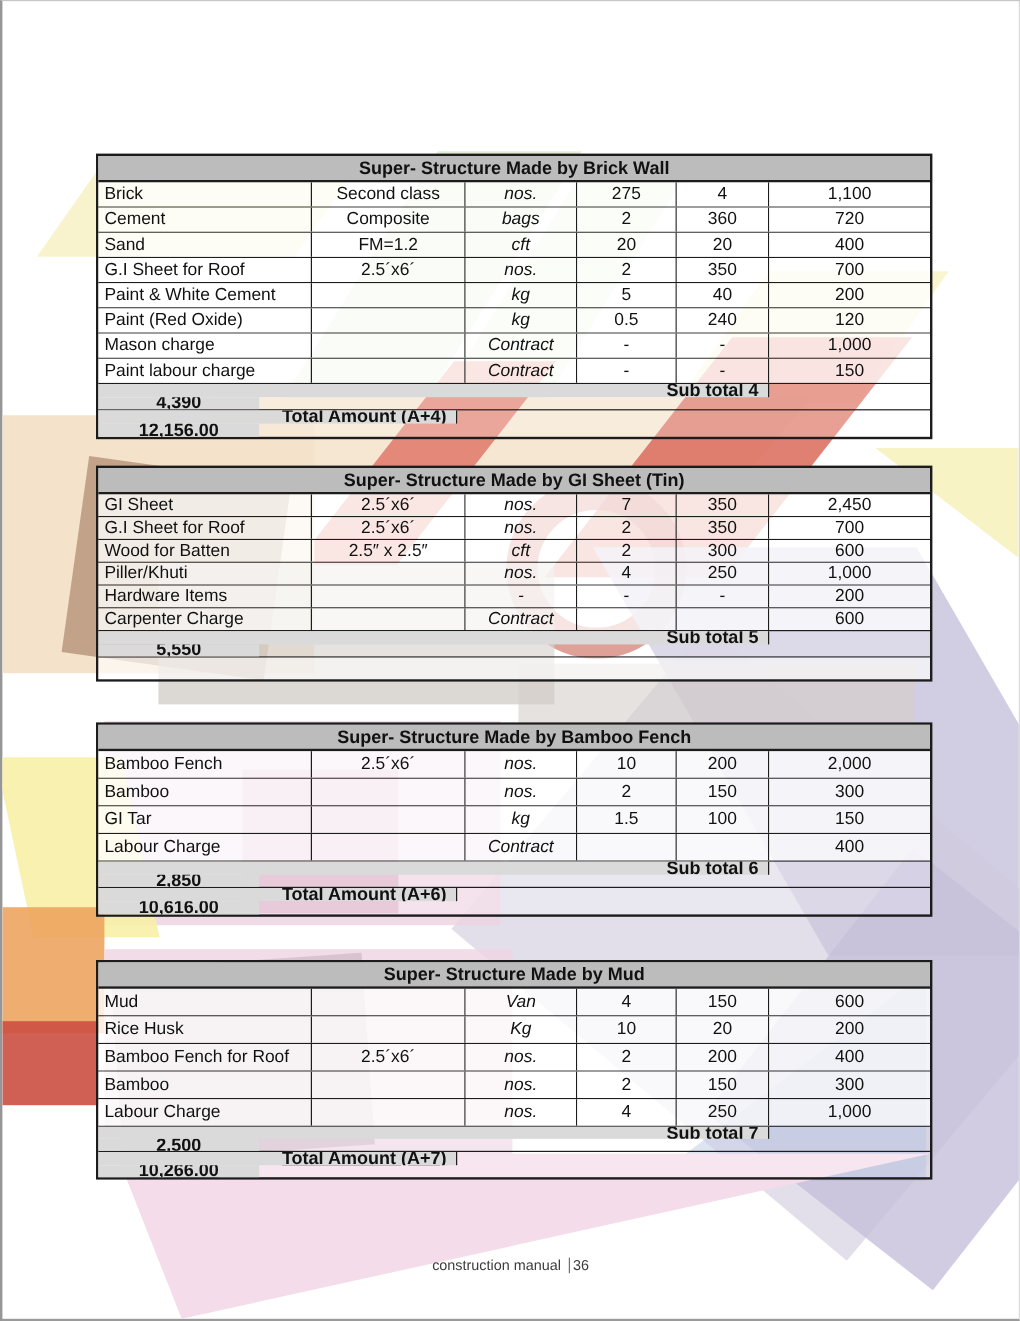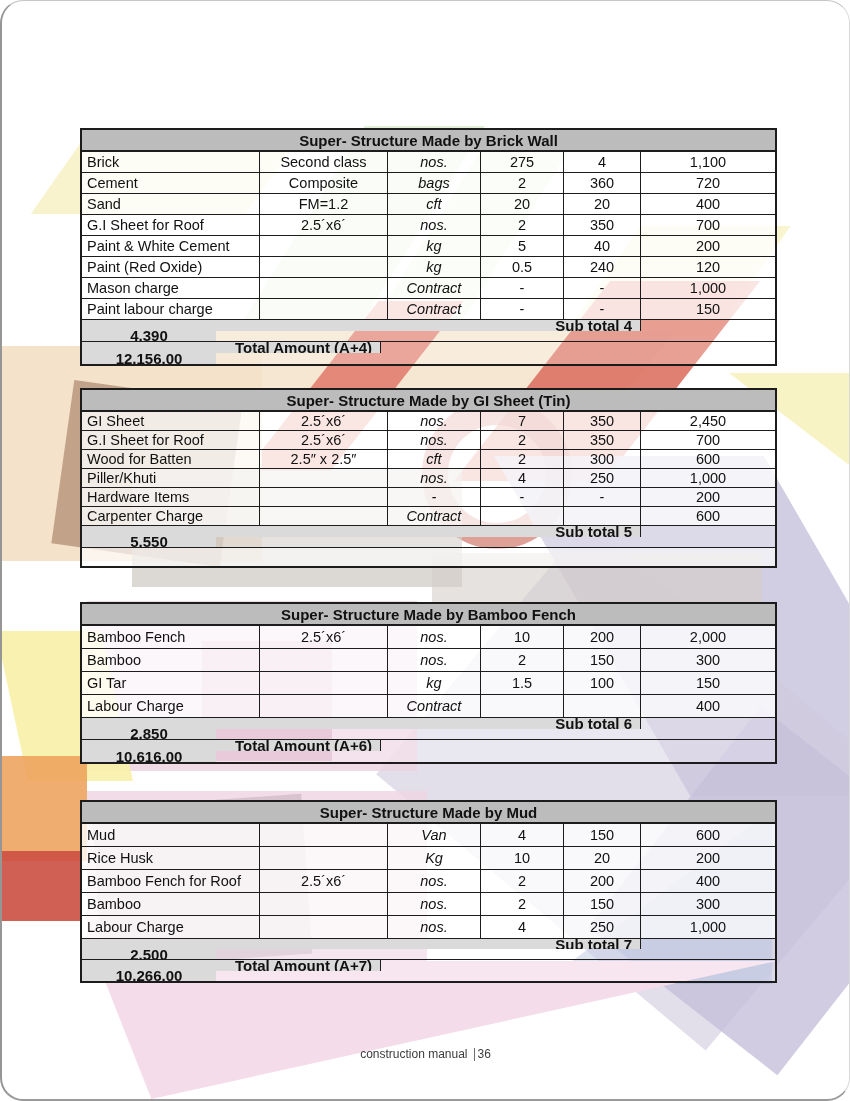--- a/index.html
+++ b/index.html
@@ -1,18 +1,18 @@
 <!DOCTYPE html>
 <html style="--header-bg: #bcbcbc; --summary-bg: #dadada; --border: #1c1c1c; --footer: #3c3c3c;"><head>
 <meta charset="utf-8">
 <style>
   html,body{margin:0;padding:0;}
   body{width:850px;height:1101px;font-family:"Liberation Sans","DejaVu Sans",sans-serif;background:#fff;}
   #page{position:relative;width:850px;height:1101px;overflow:hidden;background:#fff;box-sizing:border-box;
-        border-left:2px solid #969696;border-top:1px solid #c6c6c6;border-right:1px solid #d9d9d9;border-bottom:2px solid #9a9a9a;border-radius:23px;}
+        border-left:2px solid #969696;border-top:1px solid #c6c6c6;border-right:1px solid #d9d9d9;border-bottom:2px solid #9a9a9a;}
 
   
   .bg{position:absolute;z-index:0;}
   .s-yellow-tl{left:55px;top:138px;width:215px;height:75px;background:#f8f3cd;transform:skewX(-35deg);}
   .s-green1{left:280px;top:125px;width:120px;height:265px;background:#e3eed6;transform:skewX(-32deg);}
   .s-green2{left:408px;top:140px;width:88px;height:245px;background:#ecf3e1;transform:skewX(-32deg);}
   .s-yellow-r1{left:600px;top:225px;width:150px;height:110px;background:#f9f5cf;transform:skewX(-35deg);}
   .s-cream-gap{left:150px;top:330px;width:500px;height:58px;background:#f6e7d2;transform:skewX(-40deg);}
   .s-red1{left:310px;top:300px;width:85px;height:170px;background:#e4897a;transform:skewX(-38deg);}
   .s-red2{left:530px;top:280px;width:150px;height:200px;background:#dd7263;opacity:.9;transform:skewX(-38deg);}

